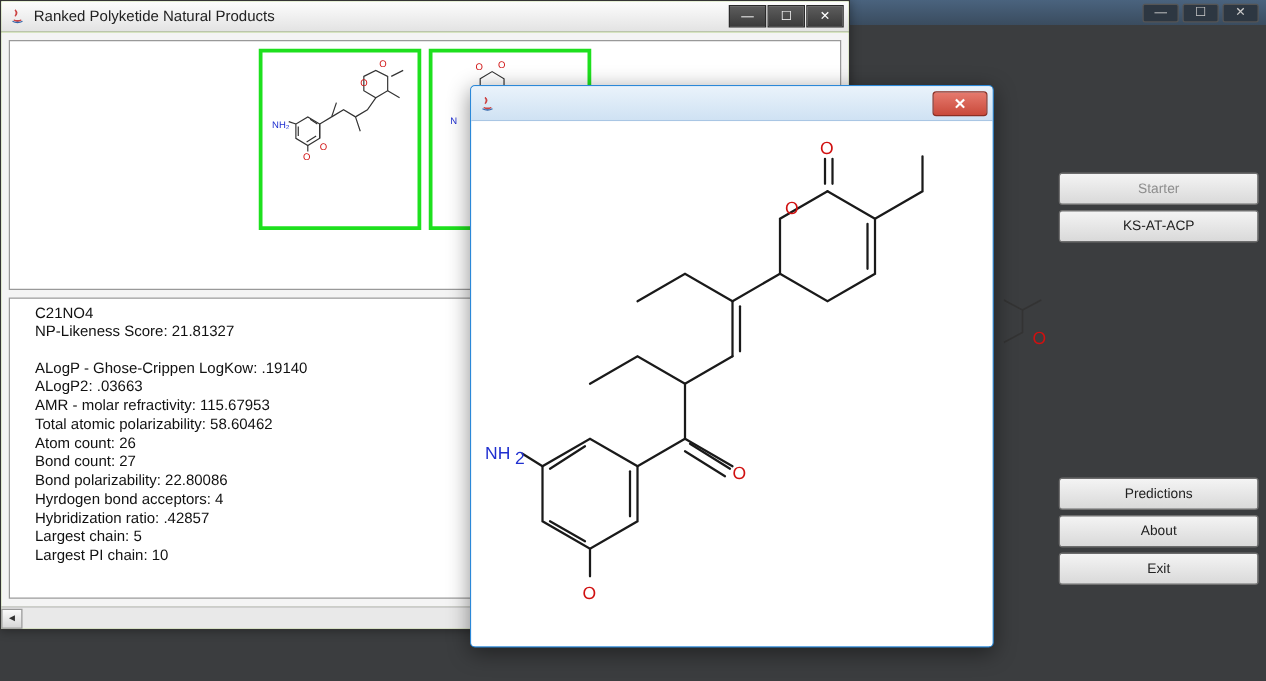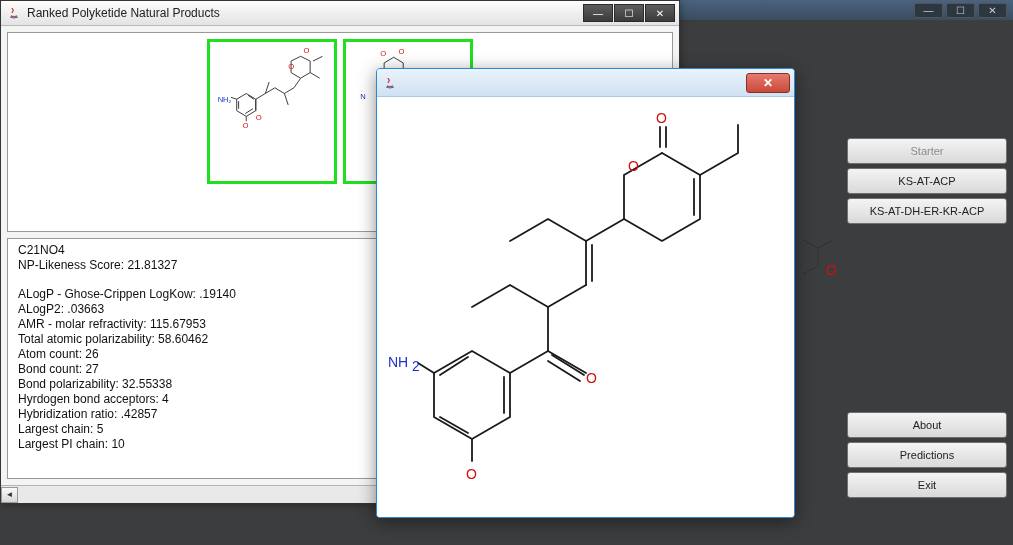--- a/index.html
+++ b/index.html
@@ -145,21 +145,21 @@
   .thumb {
     width: 130px;
     height: 145px;
     border: 3px solid #1ee01e;
     background: #fff;
   }
   .details {
     background: #fff;
     border: 1px solid #999;
     flex: 1;
-    padding: 4px 10px;
+    padding: 4px 20px;
     line-height: 15px;
     font-size: 12px;
     color: #111;
     overflow: hidden;
   }
   .hscroll {
     height: 18px;
     background: #e9e9e9;
     border-top: 1px solid #b5b5b5;
     display:flex; align-items:center;
@@ -232,24 +232,23 @@
     <g stroke="#333" stroke-width="1.2" fill="none">
       <path d="M0 10 L15 18 L15 36 L0 44"></path>
       <path d="M15 18 L30 10"></path>
       <text x="23" y="45" class="ox" stroke="none">O</text>
     </g>
   </svg>
 
   <div class="right-panel">
     <div class="jbtn disabled">Starter</div>
     <div class="jbtn">KS-AT-ACP</div>
-    <div class="jbtn">KS-AT-DH-ER-KR-ACP</div>
     <div class="section-gap"></div>
+    <div class="jbtn">Predictions</div>
     <div class="jbtn">About</div>
-    <div class="jbtn">Predictions</div>
     <div class="jbtn">Exit</div>
   </div>
 </div>
 
 <div class="mainwin">
   <div class="titlebar">
     <span class="javaicon">
       <svg width="14" height="14" viewBox="0 0 14 14">
           <path d="M4 10 q3 2 6 0 q-3 1 -6 0 M5 7 q2 -3 0 -5 q3 2 0 5" stroke="#c44" stroke-width="1" fill="none"></path>
           <path d="M3 11 q4 2 8 0" stroke="#36a" stroke-width="1" fill="none"></path>
@@ -305,21 +304,21 @@
     <div class="details">
       <div>C21NO4</div>
       <div>NP-Likeness Score: 21.81327</div>
       <div style="height:14px"></div>
       <div>ALogP - Ghose-Crippen LogKow: .19140</div>
       <div>ALogP2: .03663</div>
       <div>AMR - molar refractivity: 115.67953</div>
       <div>Total atomic polarizability: 58.60462</div>
       <div>Atom count: 26</div>
       <div>Bond count: 27</div>
-      <div>Bond polarizability: 32.55338</div>
+      <div>Bond polarizability: 22.80086</div>
       <div>Hyrdogen bond acceptors: 4</div>
       <div>Hybridization ratio: .42857</div>
       <div>Largest chain: 5</div>
       <div>Largest PI chain: 10</div>
     </div>
   </div>
   <div class="hscroll">
     <div class="arrow">◄</div>
     <div class="track"></div>
     <div class="arrow">►</div>

